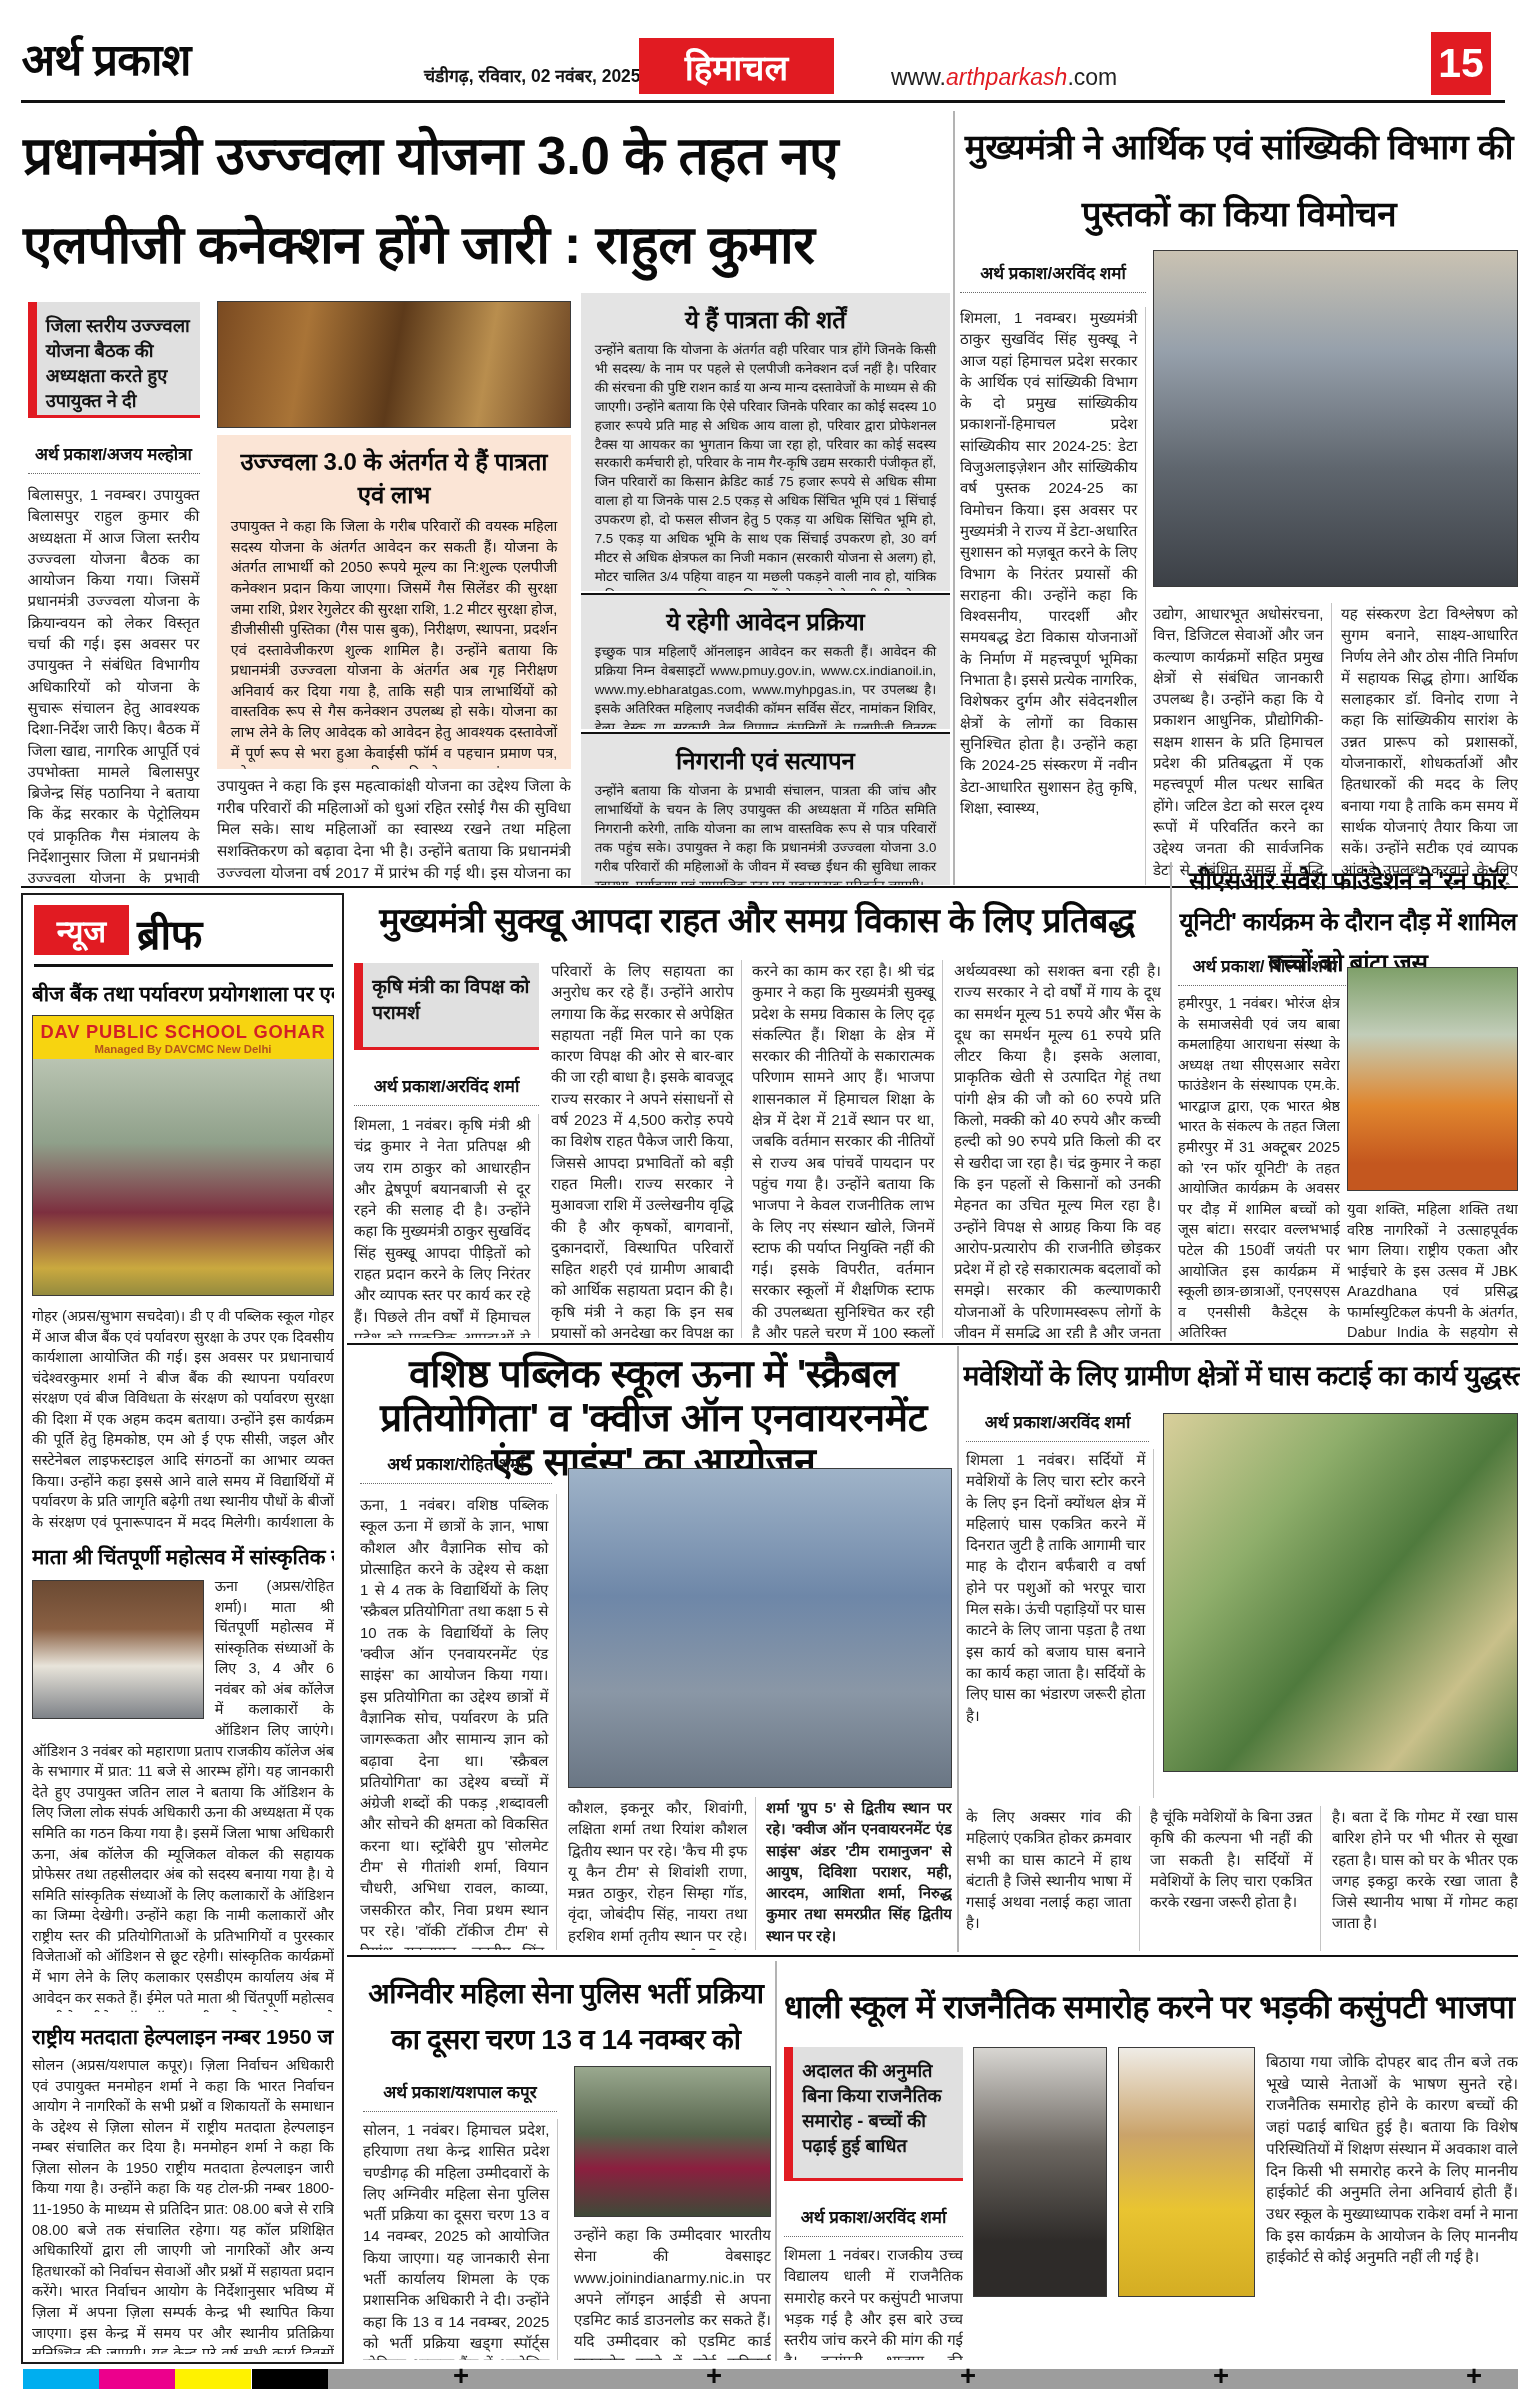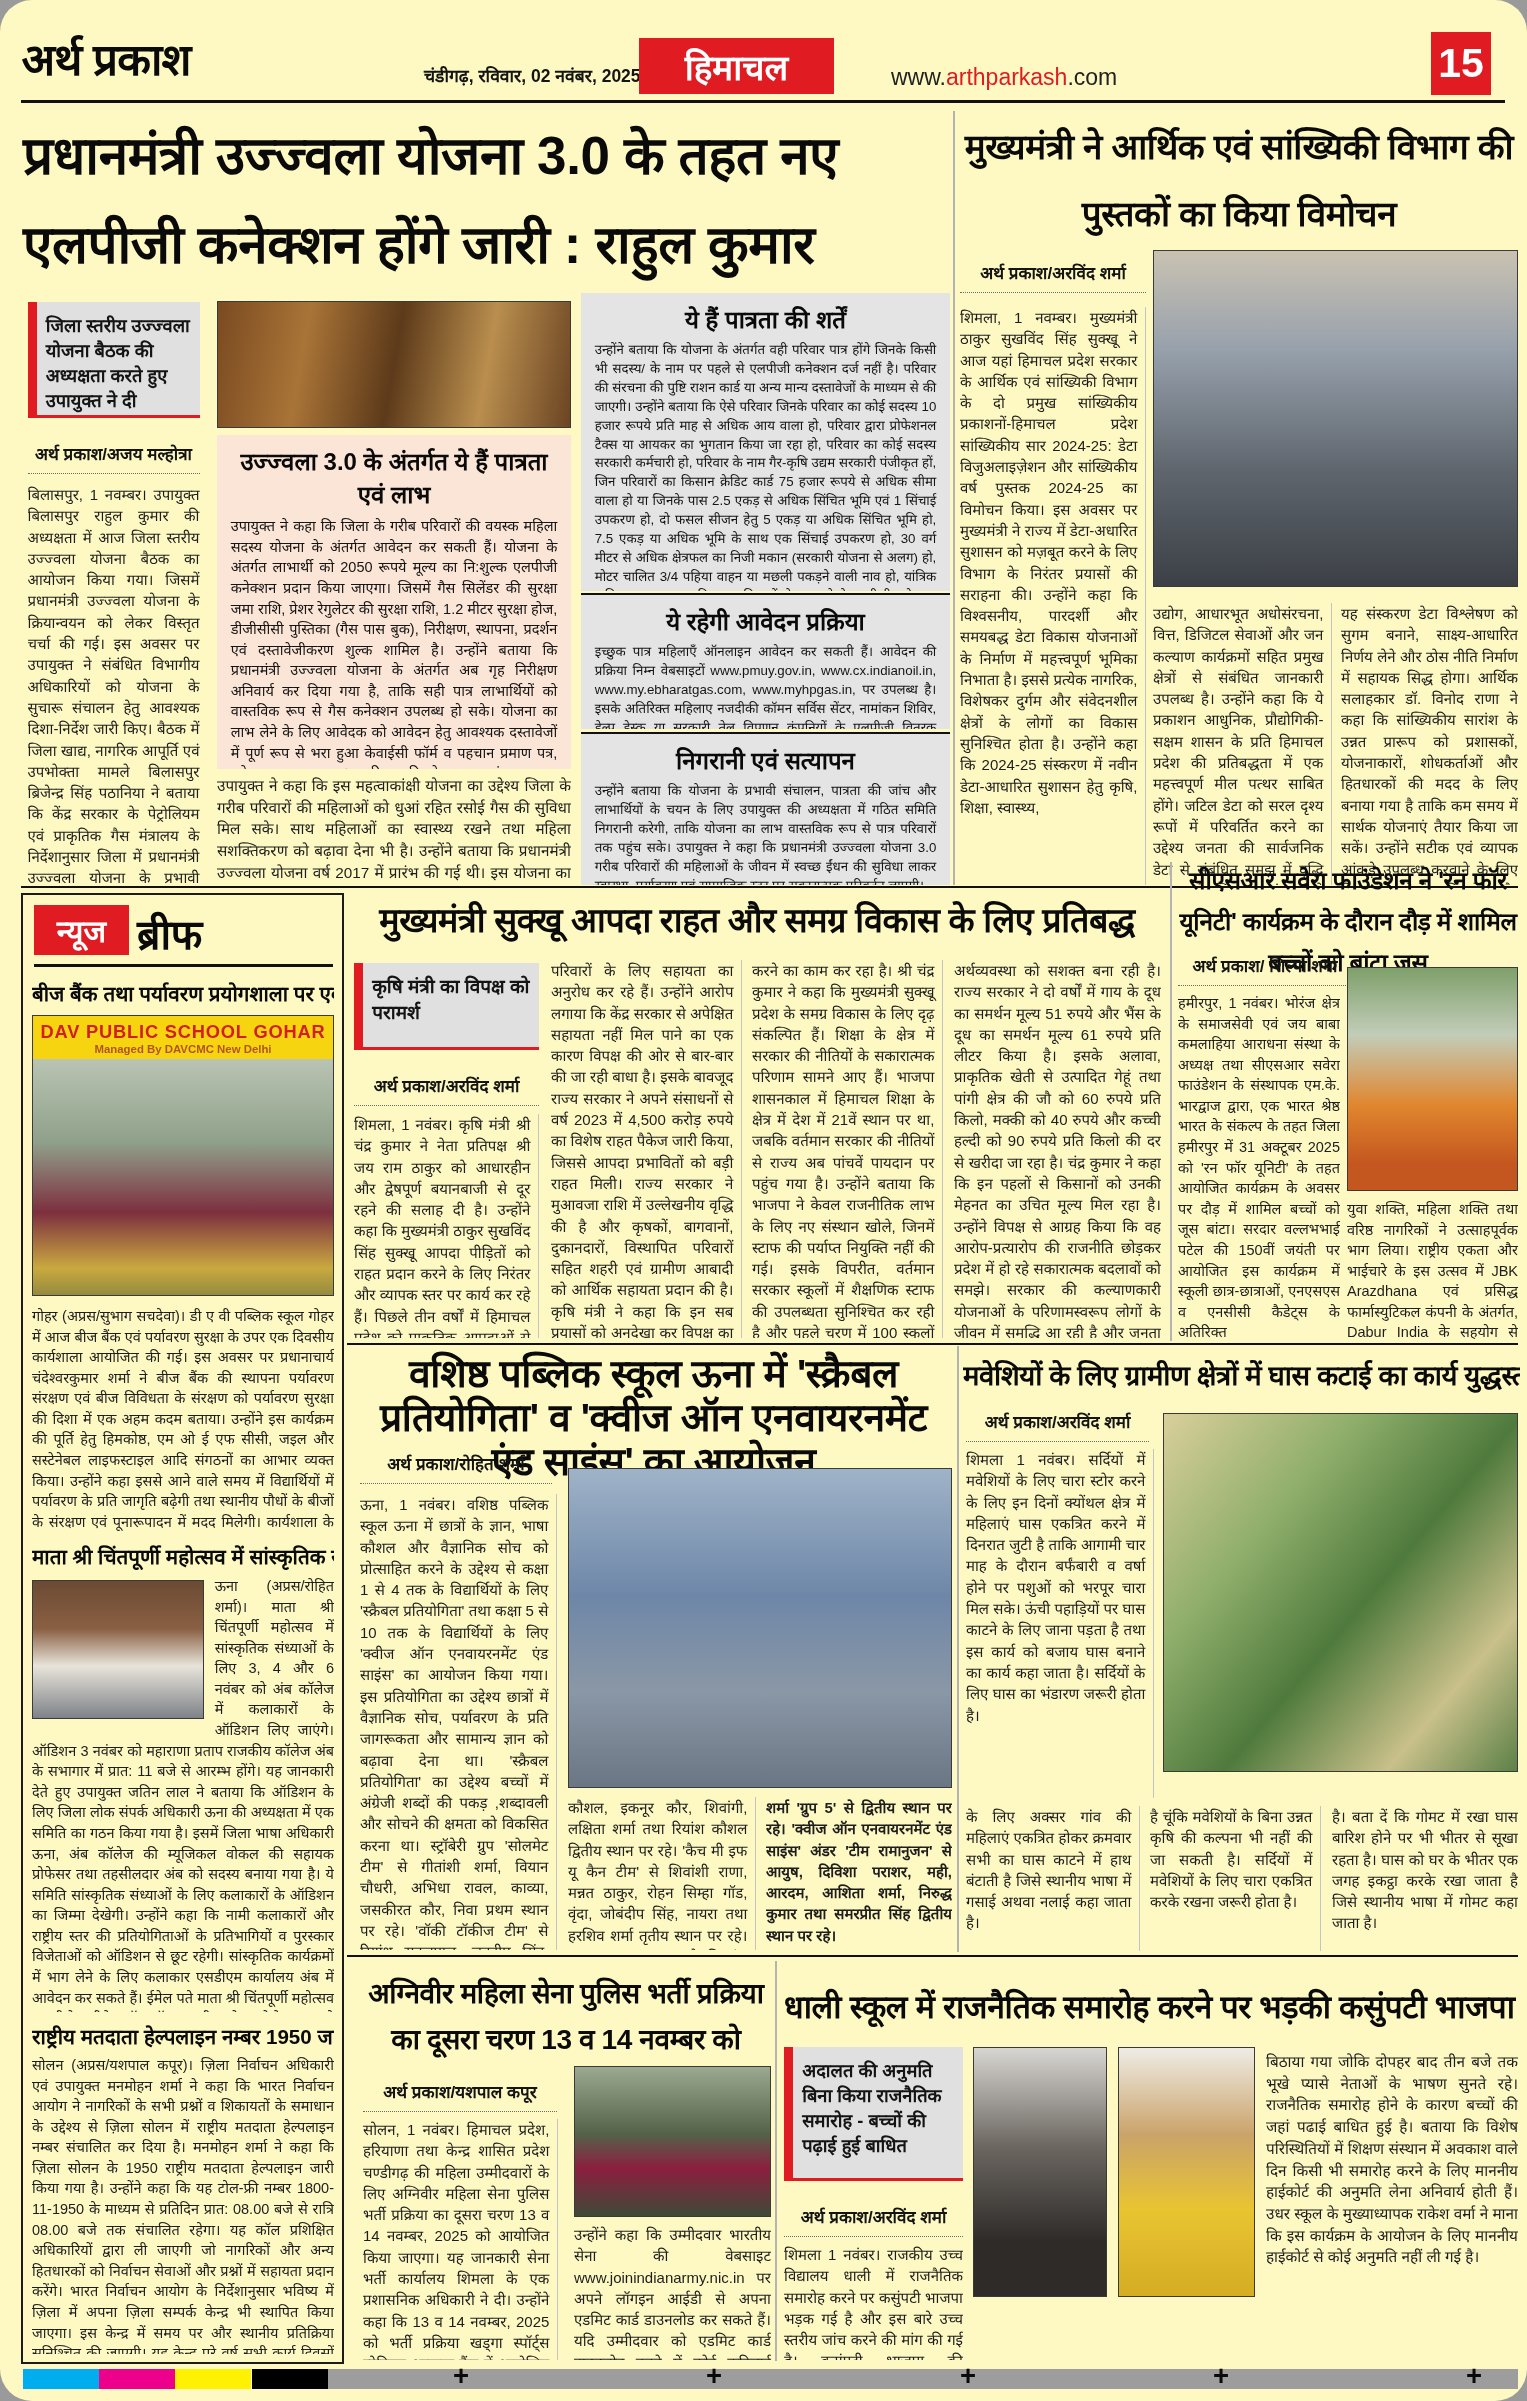--- a/index.html
+++ b/index.html
@@ -1,36 +1,36 @@
 <!DOCTYPE html>
 <html style="font-size:12.2px"><head>
 <meta charset="utf-8">
 <style>
   html,body{margin:0;padding:0;background:#9a9a9a;font-family:"Liberation Sans","DejaVu Sans",sans-serif;}
-  .page{position:relative;width:1527px;height:2401px;background:#fef9c3;overflow:hidden;color:#141414;border-radius:32px;}
+  .page{position:relative;width:1527px;height:2401px;background:#ffffff;overflow:hidden;color:#141414;}
   .abs{position:absolute;}
   .hl{font-weight:900;color:#0a0a0a;letter-spacing:-0.4px;}
   .center{text-align:center;}
   .nowrap{white-space:nowrap;overflow:hidden;}
   .bt{font-size:15px;line-height:1.42;text-align:justify;overflow:hidden;color:#1d1d1d;}
   .byline{font-weight:700;font-size:17px;text-align:center;border-bottom:1.5px dotted #6b6b6b;padding-bottom:7.6px;overflow:hidden;white-space:nowrap;}
   .inset{background:#e0e0e0;border-left:9.2px solid #e11b22;border-bottom:3.8px solid #e11b22;padding:10.7px 9.2px;font-weight:800;font-size:19px;line-height:1.38;box-sizing:border-box;overflow:hidden;}
   .graybox{background:#e4e4e4;padding:7.6px 13.7px;box-sizing:border-box;overflow:hidden;}
   .graybox h3{margin:1.5px 0 6.1px;text-align:center;font-size:24px;font-weight:900;color:#0a0a0a;}
   .graybox p{margin:0;font-size:14.5px;line-height:1.42;text-align:justify;}
   .peach{background:#fbe5d6;}
   .photo{border:0.8px solid #3a3a3a;overflow:hidden;box-sizing:border-box;}
   .hrule{background:#111;}
   .vrule{background:#b3b3b3;}
   .redbox{background:#e11b22;color:#ffffff;font-weight:900;display:flex;align-items:center;justify-content:center;}
   .masthead{font-size:44px;font-weight:900;color:#0a0a0a;letter-spacing:-0.8px;}
   .briefbox{border:2.3px solid #1b1b1b;box-sizing:border-box;}
   .brief-title{font-weight:900;font-size:20.6px;color:#0a0a0a;white-space:nowrap;overflow:hidden;}
   .site{font-size:23px;color:#222;}
-  .site .brand{color:#e11b22;}
+  .site .brand{color:#e11b22;font-style:italic;}
   .meeting{background:linear-gradient(100deg,#7a4a21 0%,#a97437 25%,#5d3a1a 50%,#b98e4e 75%,#6b4423 100%);}
   .bookrel{background:linear-gradient(180deg,#c9c2b2 0%,#96a0ab 30%,#5f666e 65%,#3c4046 100%);}
   .dav-banner{background:#f7d410;text-align:center;padding:4.6px 1.5px;box-sizing:border-box;}
   .dav-l1{color:#d21f26;font-weight:900;font-size:18.3px;letter-spacing:0.8px;}
   .dav-l2{color:#b3541e;font-weight:700;font-size:11.4px;}
   .dav-crowd{background:linear-gradient(180deg,#b9c4b2 0%,#8fa08a 30%,#7d2f3f 55%,#caa93f 75%,#3d5a3f 100%);height:100%;}
   .portrait-man{background:linear-gradient(180deg,#6b4a33 0%,#8a6043 35%,#e8e4da 62%,#7e8288 100%);}
   .juice{background:linear-gradient(180deg,#7fa06a 0%,#c2cdb9 30%,#e0862e 62%,#c4571f 88%);}
   .schoolgroup{background:linear-gradient(180deg,#9fb3c8 0%,#6e87a8 40%,#8a97a6 70%,#6a7684 100%);}
   .grassphoto{background:linear-gradient(130deg,#d9cf9b 0%,#8fae6b 30%,#4f7a3d 55%,#c9c08a 80%,#5c8148 100%);}

